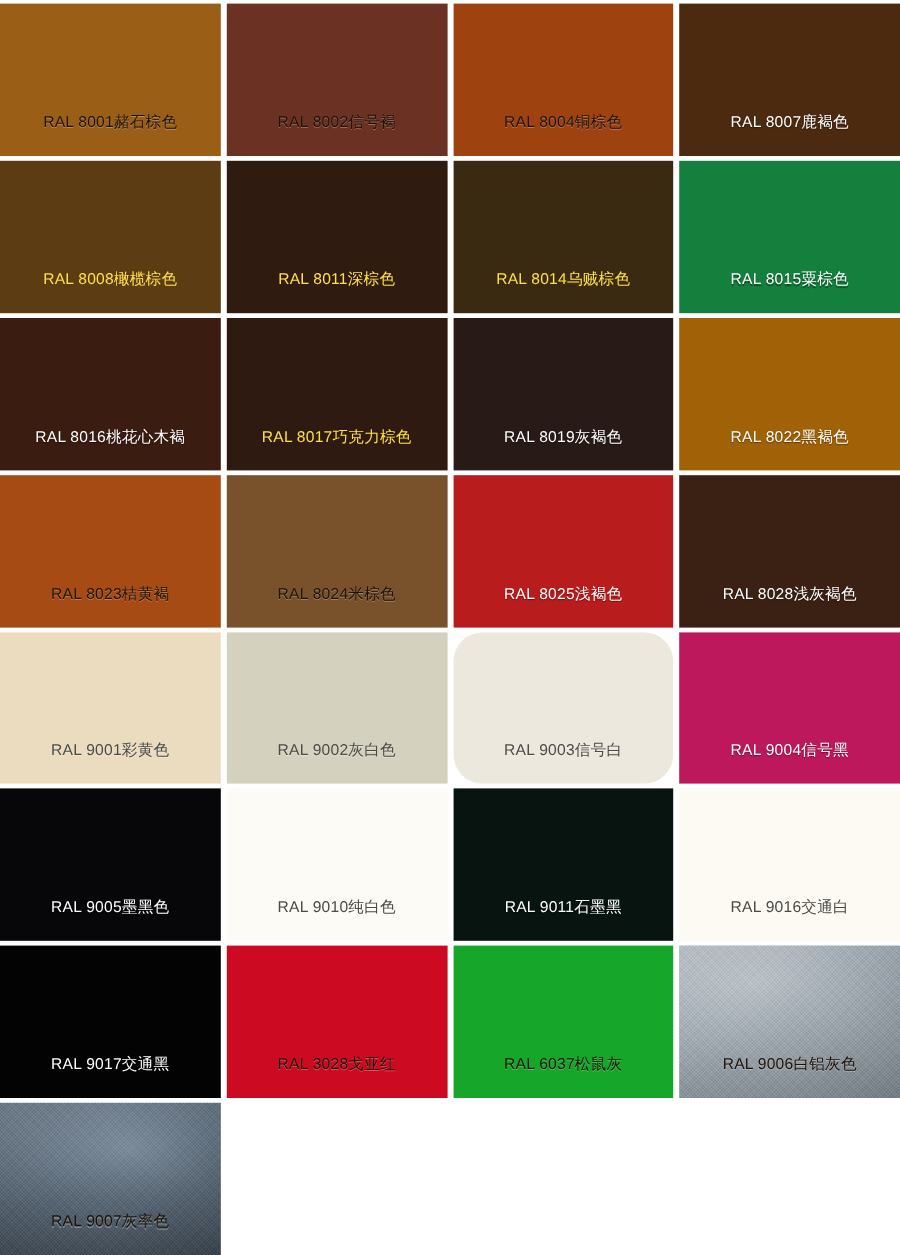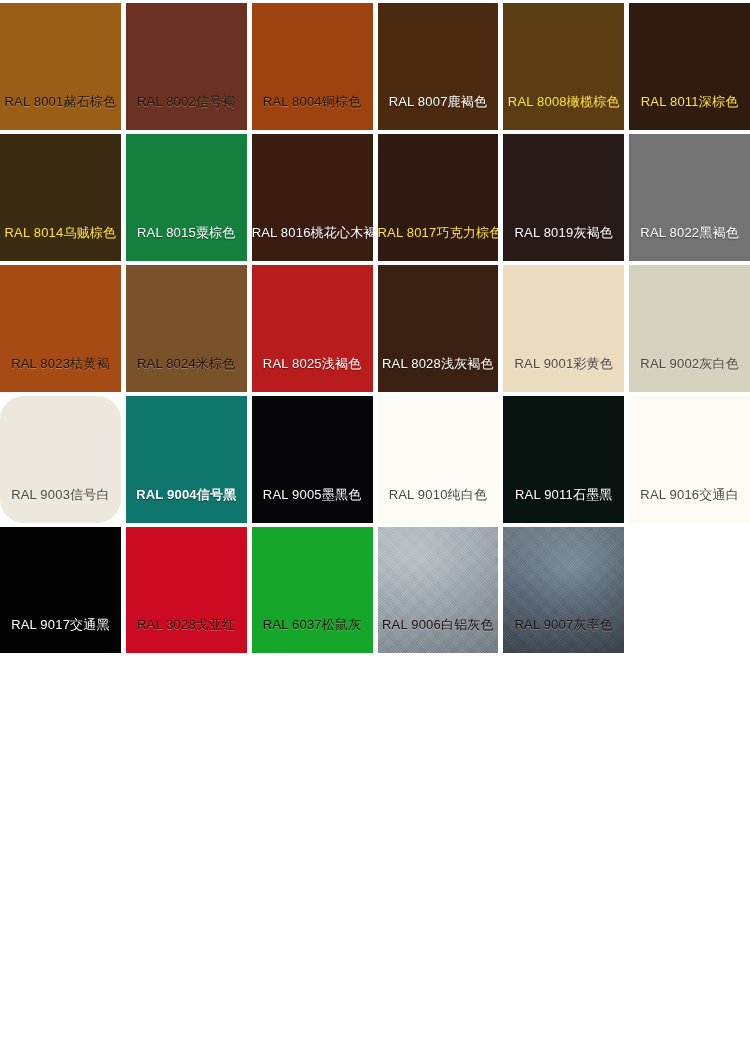--- a/index.html
+++ b/index.html
@@ -10,21 +10,21 @@
   body {
     width: 750px;
     height: 1046px;
     overflow: hidden;
     font-family: "Liberation Sans", "DejaVu Sans", sans-serif;
   }
   #swatch-grid {
     width: 750px;
     height: 1046px;
     display: grid;
-    grid-template-columns: repeat(6, 1fr);
+    grid-template-columns: repeat(4, 1fr);
     grid-template-rows: repeat(8, 1fr);
     column-gap: 5px;
     row-gap: 4px;
     padding-top: 3px;
     padding-bottom: 0px;
     box-sizing: border-box;
     background: #ffffff;
   }
   .swatch {
     position: relative;
@@ -94,21 +94,21 @@
     </div>
     <div class="swatch" style="background: rgb(58, 28, 17);">
       <div class="swatch-label lt-light">RAL 8016桃花心木褐</div>
     </div>
     <div class="swatch" style="background: rgb(46, 26, 17);">
       <div class="swatch-label lt-dim">RAL 8017巧克力棕色</div>
     </div>
     <div class="swatch" style="background: rgb(40, 27, 23);">
       <div class="swatch-label lt-light">RAL 8019灰褐色</div>
     </div>
-    <div class="swatch" style="background: #737373;">
+    <div class="swatch" style="background: #a16207;">
       <div class="swatch-label lt-light">RAL 8022黑褐色</div>
     </div>
     <div class="swatch" style="background: rgb(166, 75, 19);">
       <div class="swatch-label lt-dark">RAL 8023桔黄褐</div>
     </div>
     <div class="swatch" style="background: rgb(121, 81, 43);">
       <div class="swatch-label lt-dark">RAL 8024米棕色</div>
     </div>
     <div class="swatch" style="background: #b91c1c;">
       <div class="swatch-label lt-light">RAL 8025浅褐色</div>
@@ -118,21 +118,21 @@
     </div>
     <div class="swatch" style="background: rgb(235, 220, 191);">
       <div class="swatch-label lt-gray">RAL 9001彩黄色</div>
     </div>
     <div class="swatch" style="background: rgb(212, 209, 190);">
       <div class="swatch-label lt-gray">RAL 9002灰白色</div>
     </div>
     <div class="swatch" style="background: rgb(237, 232, 222); border-radius: 24px;">
       <div class="swatch-label lt-gray">RAL 9003信号白</div>
     </div>
-    <div class="swatch" style="background: #0f766e; font-weight: bold;">
+    <div class="swatch" style="background: #be185d;">
       <div class="swatch-label lt-light">RAL 9004信号黑</div>
     </div>
     <div class="swatch" style="background: rgb(7, 6, 8);">
       <div class="swatch-label lt-light">RAL 9005墨黑色</div>
     </div>
     <div class="swatch" style="background: rgb(252, 251, 246);">
       <div class="swatch-label lt-gray">RAL 9010纯白色</div>
     </div>
     <div class="swatch" style="background: rgb(8, 20, 15);">
       <div class="swatch-label lt-light">RAL 9011石墨黑</div>

